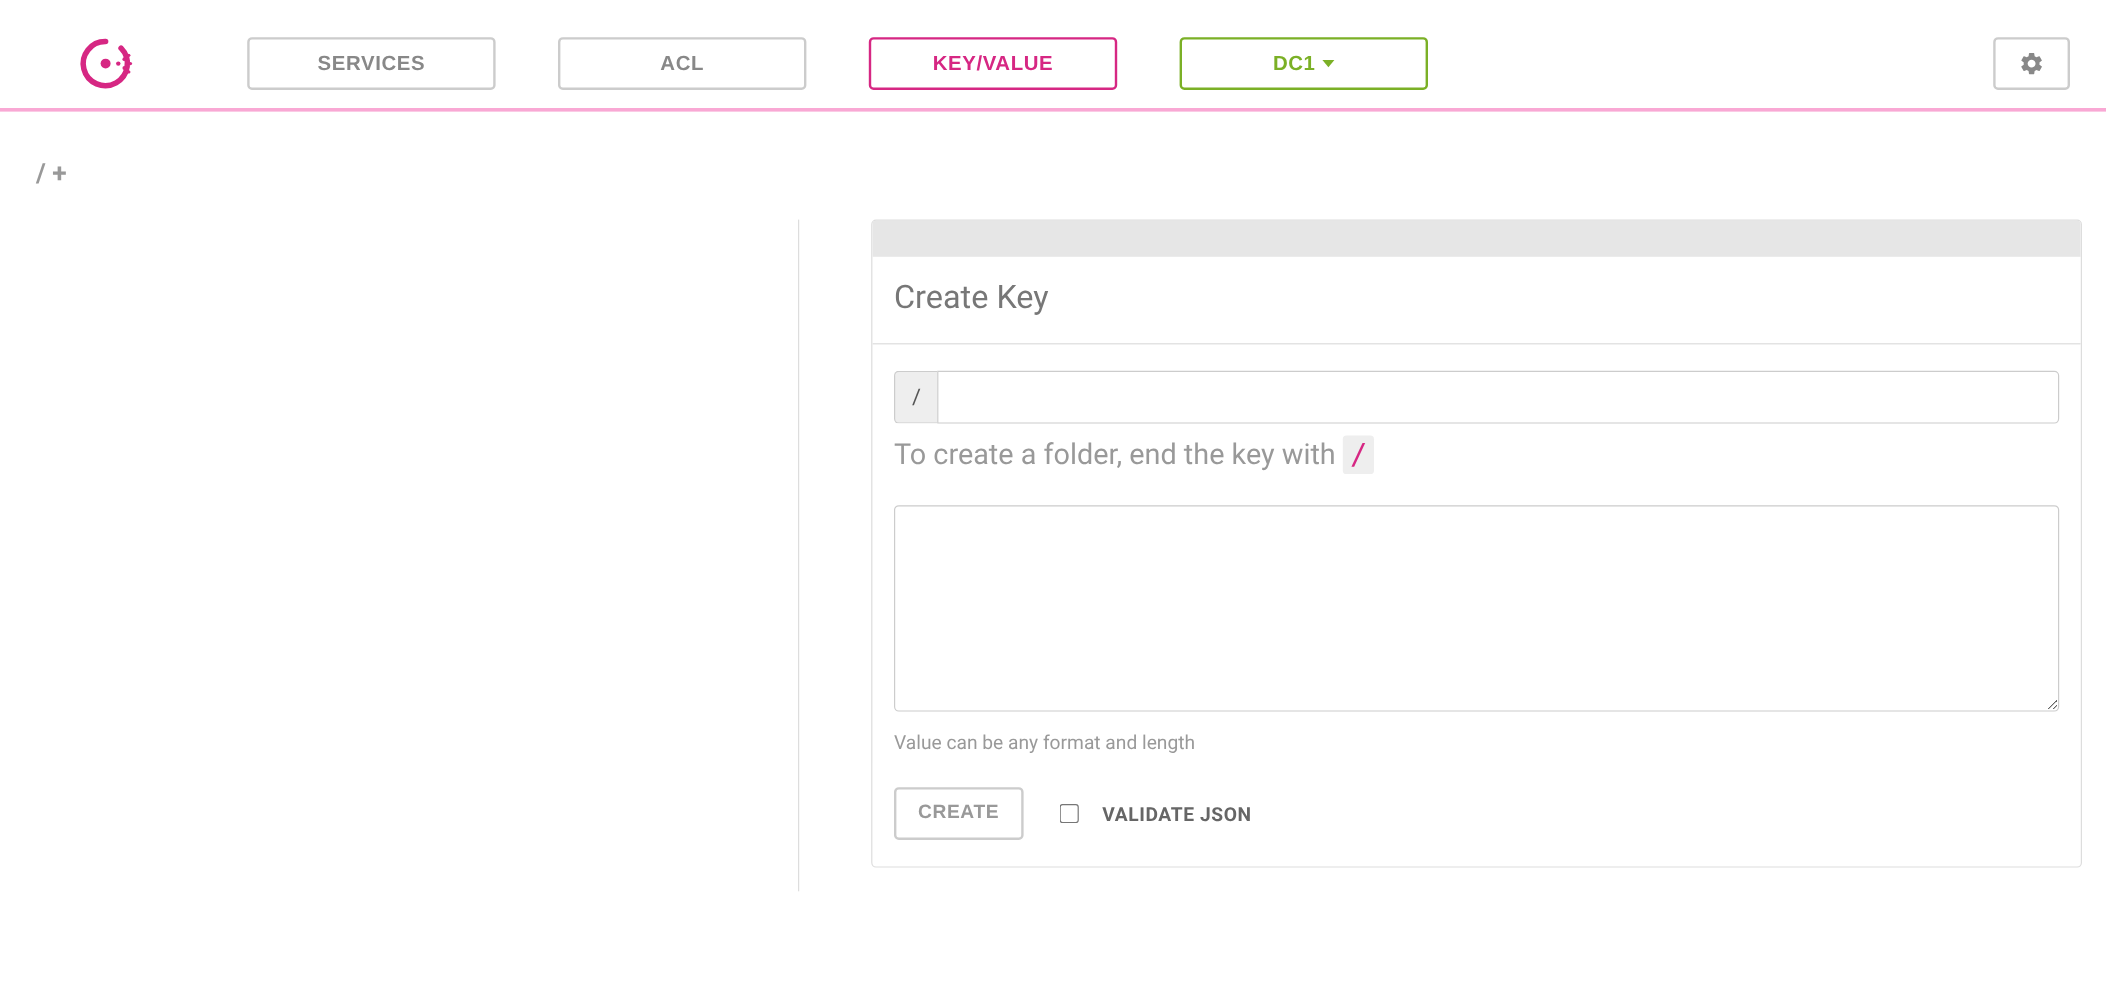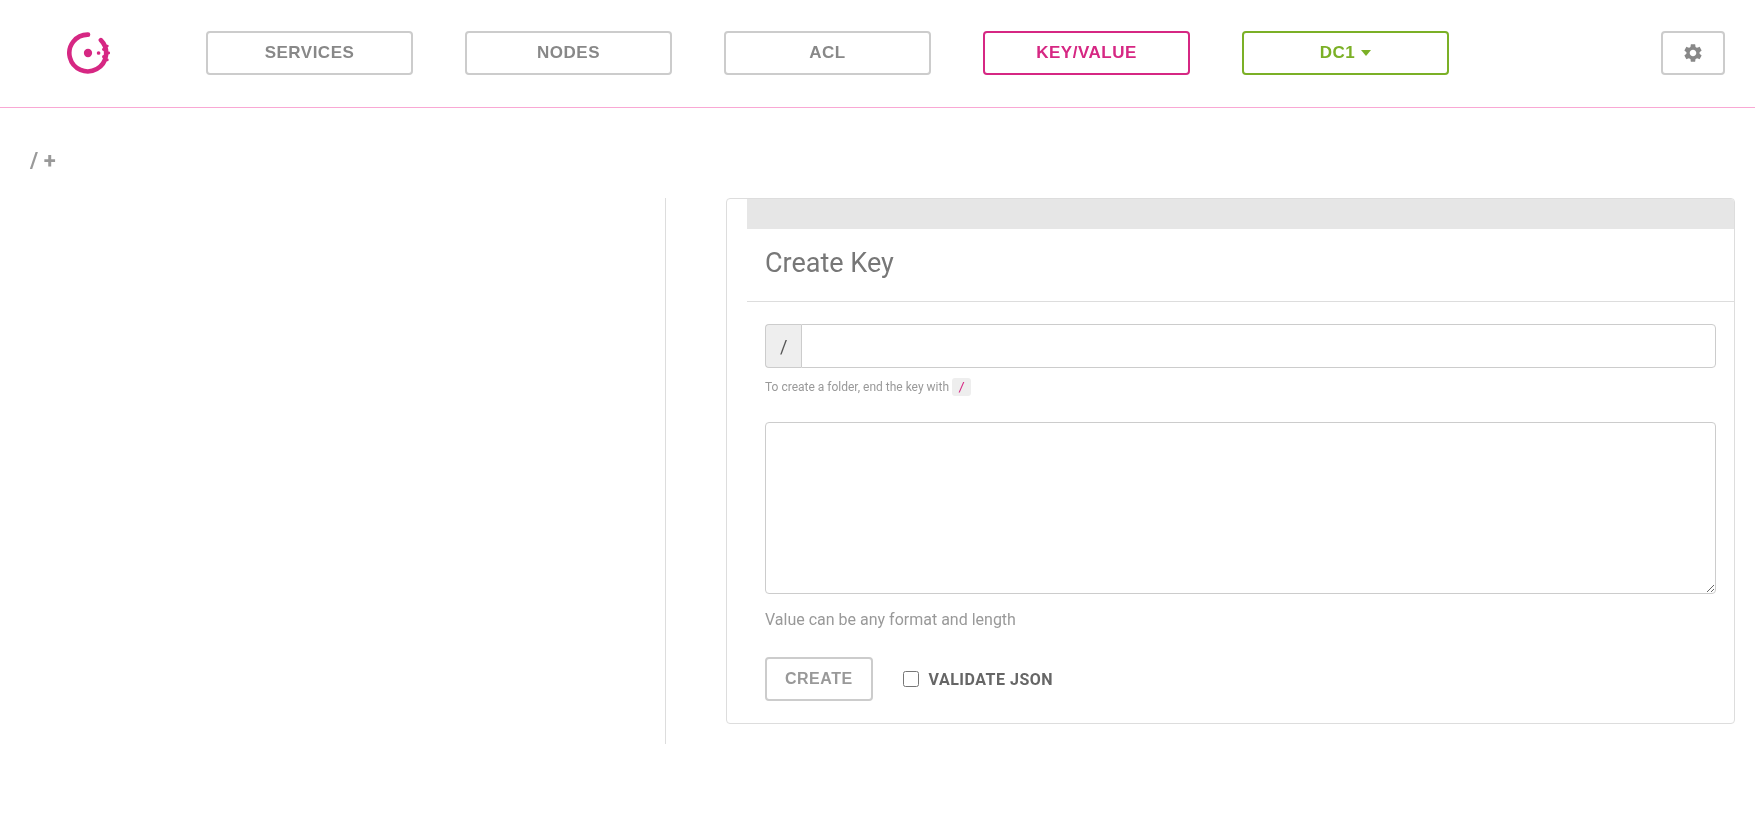--- a/index.html
+++ b/index.html
@@ -8,22 +8,22 @@
       padding: 0;
     }
     body {
       font-family: -apple-system, BlinkMacSystemFont, "Segoe UI", Roboto, "Helvetica Neue", Arial, sans-serif;
       background: #fff;
       color: #555;
     }
     .header {
       display: flex;
       align-items: center;
-      padding: 30px 30px 31px 65px;
-      border-bottom: 1px solid #f9a8d4;
+      padding: 30px 30px 14px 65px;
+      border-bottom: 3px solid #f9a8d4;
       gap: 10px;
     }
     .logo {
       margin-right: 85px;
       display: flex;
       align-items: center;
     }
     .logo svg {
       width: 46px;
       height: 46px;
@@ -101,21 +101,20 @@
       min-height: 520px;
     }
     .right-pane {
       flex: 1;
       padding: 90px 20px 20px 60px;
     }
     .panel {
       border: 1px solid #ddd;
       border-radius: 4px;
       overflow: hidden;
-      padding-left: 20px;
     }
     .panel-header-bar {
       height: 30px;
       background: #e6e6e6;
     }
     .panel-title {
       font-size: 27px;
       font-weight: 400;
       color: #777;
       padding: 18px 18px 22px 18px;
@@ -143,21 +142,21 @@
     .key-input {
       flex: 1;
       border: 1px solid #ccc;
       border-radius: 0 4px 4px 0;
       height: 44px;
       padding: 0 12px;
       font-size: 16px;
     }
     .help-text {
       color: #999;
-      font-size: 12px;
+      font-size: 24px;
       margin-bottom: 28px;
     }
     .help-text .code {
       background: #eee;
       border-radius: 3px;
       padding: 2px 6px;
       color: #d62783;
       font-family: monospace;
     }
     .value-textarea {
@@ -187,21 +186,21 @@
       font-size: 16px;
       letter-spacing: 0.5px;
       padding: 0 18px;
       height: 44px;
       border-radius: 4px;
       cursor: pointer;
     }
     .checkbox-label {
       display: flex;
       align-items: center;
-      gap: 10px;
+      gap: 20px;
       font-weight: 700;
       color: #666;
       font-size: 16px;
       letter-spacing: 0.5px;
       cursor: pointer;
     }
     .checkbox-label input {
       width: 16px;
       height: 16px;
     }
@@ -216,21 +215,20 @@
       <circle cx="50" cy="50" r="9" fill="#d62783"></circle>
       <circle cx="73" cy="50" r="4" fill="#d62783"></circle>
       <circle cx="84" cy="42" r="3.5" fill="#d62783"></circle>
       <circle cx="84" cy="58" r="3.5" fill="#d62783"></circle>
       <circle cx="92" cy="35" r="3" fill="#d62783"></circle>
       <circle cx="95" cy="50" r="3" fill="#d62783"></circle>
       <circle cx="92" cy="65" r="3" fill="#d62783"></circle>
     </svg>
   </div>
   <button class="nav-btn">SERVICES</button>
-  <button class="nav-btn">NODES</button>
   <button class="nav-btn">ACL</button>
   <button class="nav-btn active">KEY/VALUE</button>
   <button class="nav-btn dc">
     <span>DC1</span>
     <span class="caret"></span>
   </button>
   <button class="settings-btn">
     <svg viewBox="0 0 24 24">
       <path d="M19.14,12.94c0.04-0.3,0.06-0.61,0.06-0.94c0-0.32-0.02-0.64-0.07-0.94l2.03-1.58c0.18-0.14,0.23-0.41,0.12-0.61 l-1.92-3.32c-0.12-0.22-0.37-0.29-0.59-0.22l-2.39,0.96c-0.5-0.38-1.03-0.7-1.62-0.94L14.4,2.81c-0.04-0.24-0.24-0.41-0.48-0.41 h-3.84c-0.24,0-0.43,0.17-0.47,0.41L9.25,5.35C8.66,5.59,8.12,5.92,7.63,6.29L5.24,5.33c-0.22-0.08-0.47,0-0.59,0.22L2.74,8.87 C2.62,9.08,2.66,9.34,2.86,9.48l2.03,1.58C4.84,11.36,4.8,11.69,4.8,12s0.02,0.64,0.07,0.94l-2.03,1.58 c-0.18,0.14-0.23,0.41-0.12,0.61l1.92,3.32c0.12,0.22,0.37,0.29,0.59,0.22l2.39-0.96c0.5,0.38,1.03,0.7,1.62,0.94l0.36,2.54 c0.05,0.24,0.24,0.41,0.48,0.41h3.84c0.24,0,0.44-0.17,0.47-0.41l0.36-2.54c0.59-0.24,1.13-0.56,1.62-0.94l2.39,0.96 c0.22,0.08,0.47,0,0.59-0.22l1.92-3.32c0.12-0.22,0.07-0.47-0.12-0.61L19.14,12.94z M12,15.6c-1.98,0-3.6-1.62-3.6-3.6 s1.62-3.6,3.6-3.6s3.6,1.62,3.6,3.6S13.98,15.6,12,15.6z"></path>
     </svg>

